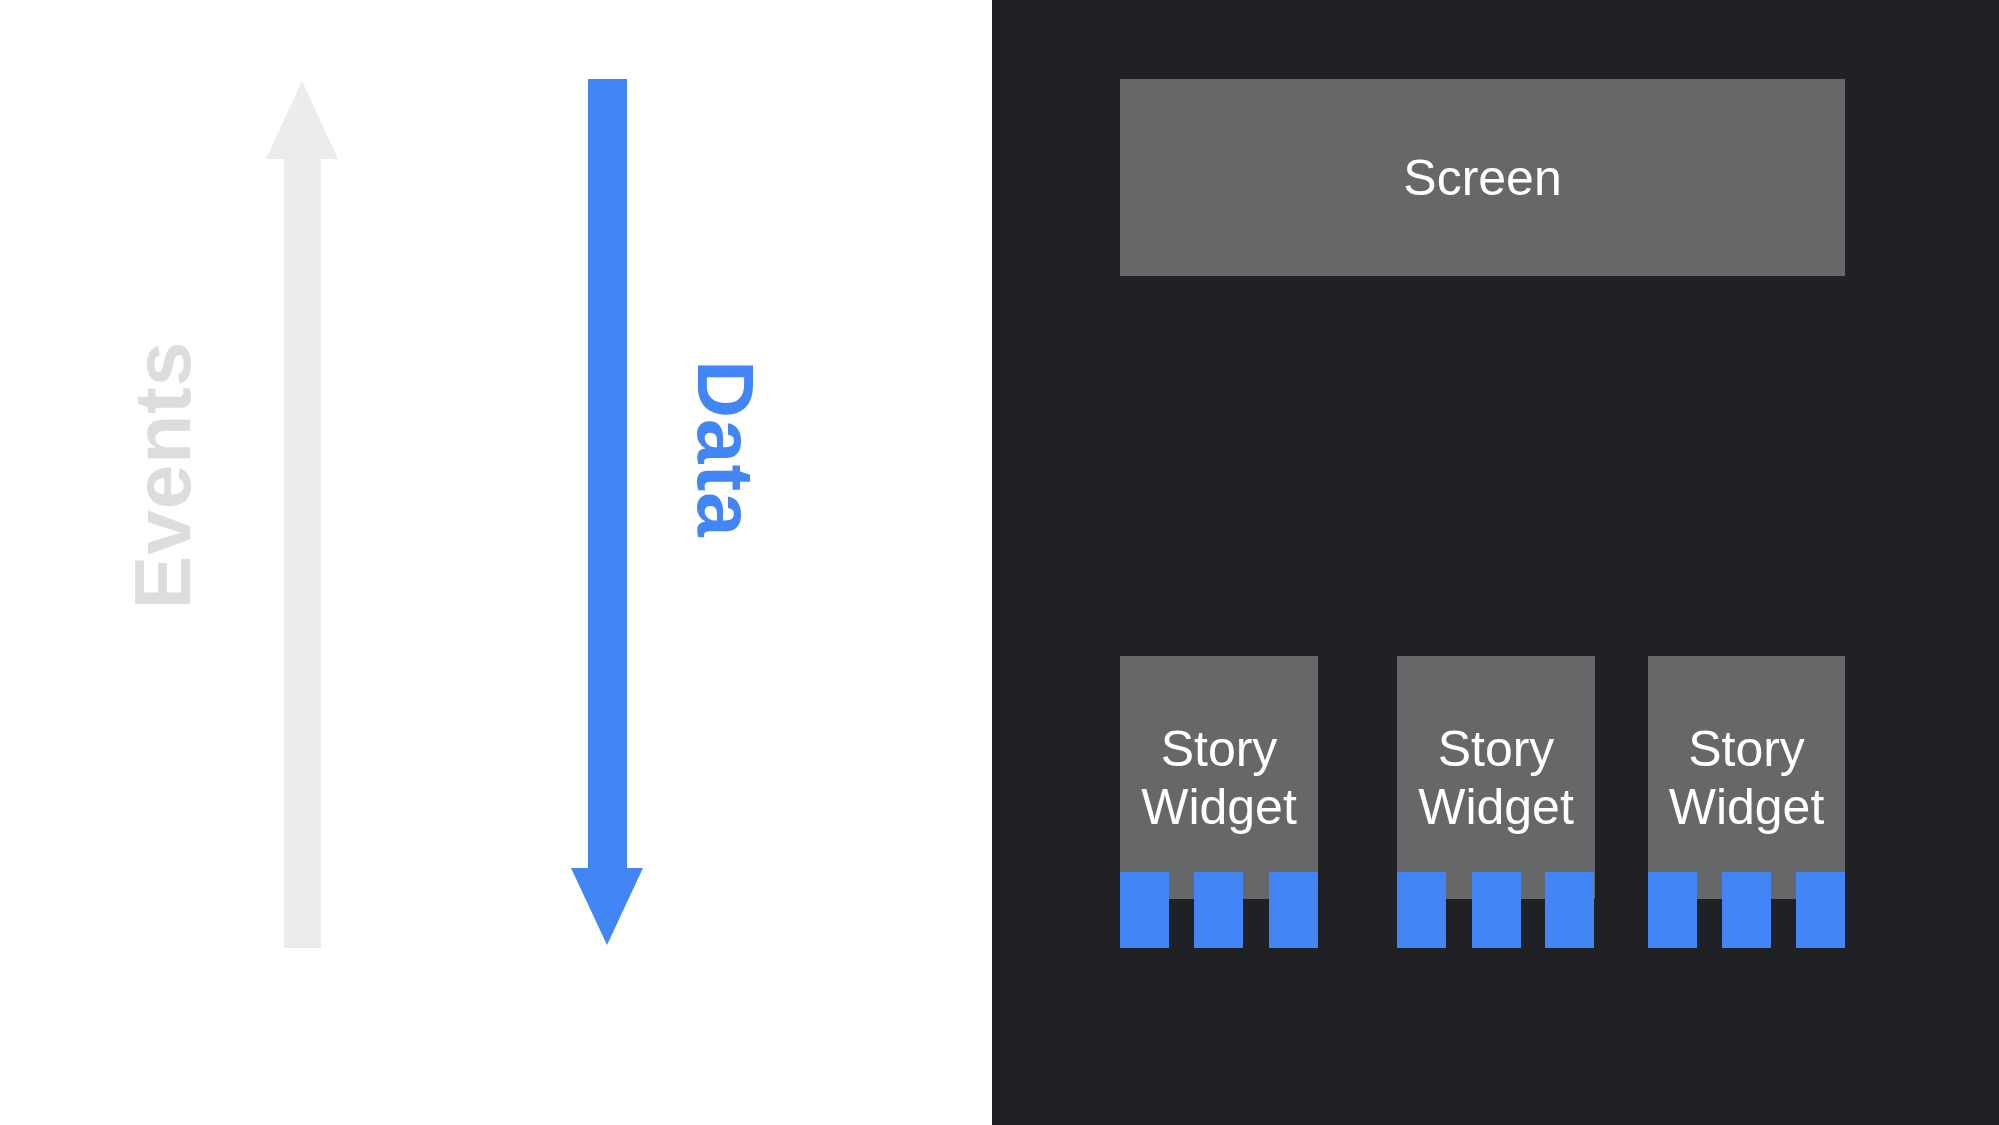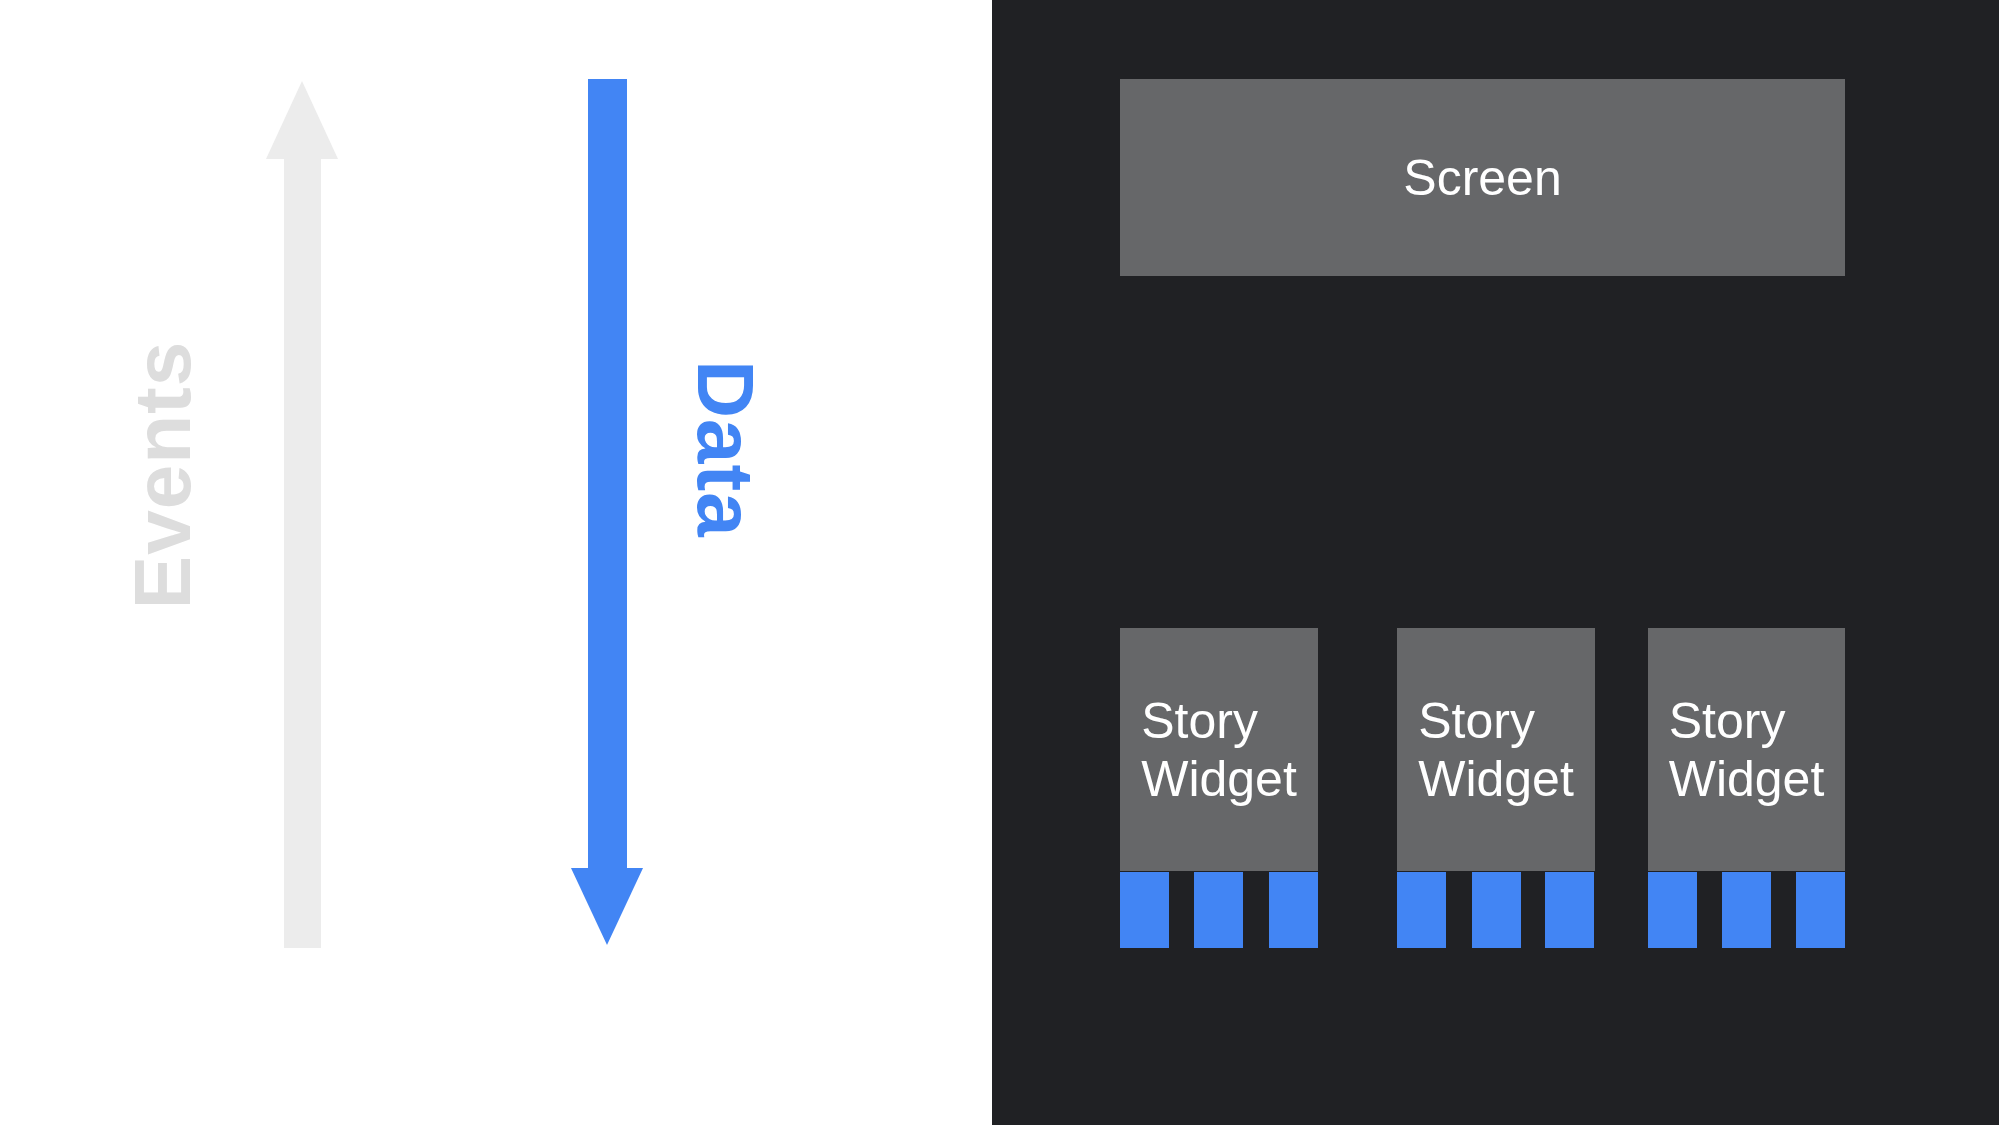--- a/index.html
+++ b/index.html
@@ -44,26 +44,27 @@
   }
 
   
   .tree-panel{position:absolute;left:992px;top:0;width:1007px;height:1125px;background:#202124;}
 
   .gbox{
     position:absolute;
     background:#666769;
     color:#ffffff;
     display:flex;align-items:center;justify-content:center;
+    text-align:center;
     font-size:50px;
     font-weight:400;
   }
   .screen-box{left:128px;top:79px;width:725px;height:197px;}
   .newsfeed-box{left:128px;top:342px;width:725px;height:212px;}
-  .story-box{top:628px;width:198px;height:243px;}
+  .story-box{top:656px;width:198px;height:243px;}
   .story-1{left:128px;}
   .story-2{left:405px;}
   .story-3{left:656px;width:197px;}
   .story-label{white-space:pre-line;line-height:58px;}
 
   .sq{
     position:absolute;
     top:872px;width:49px;height:76px;
     background:#4285f4;
   }

